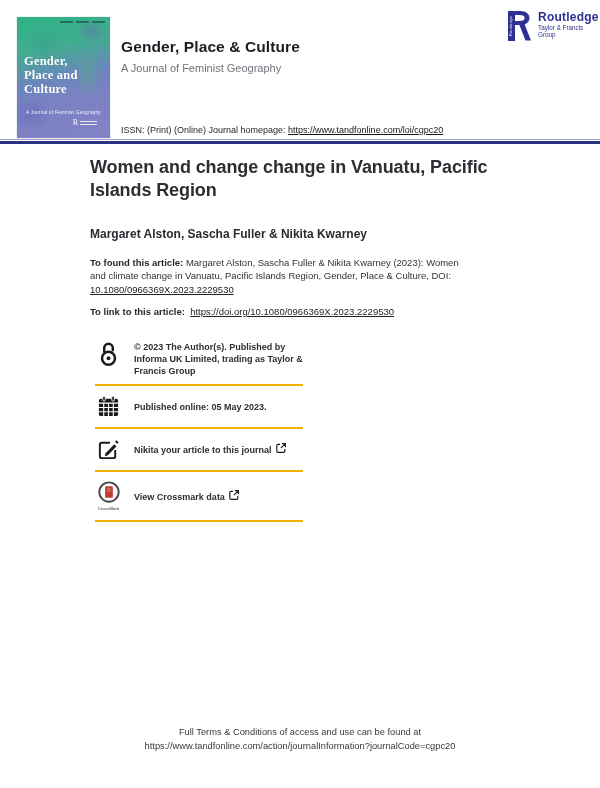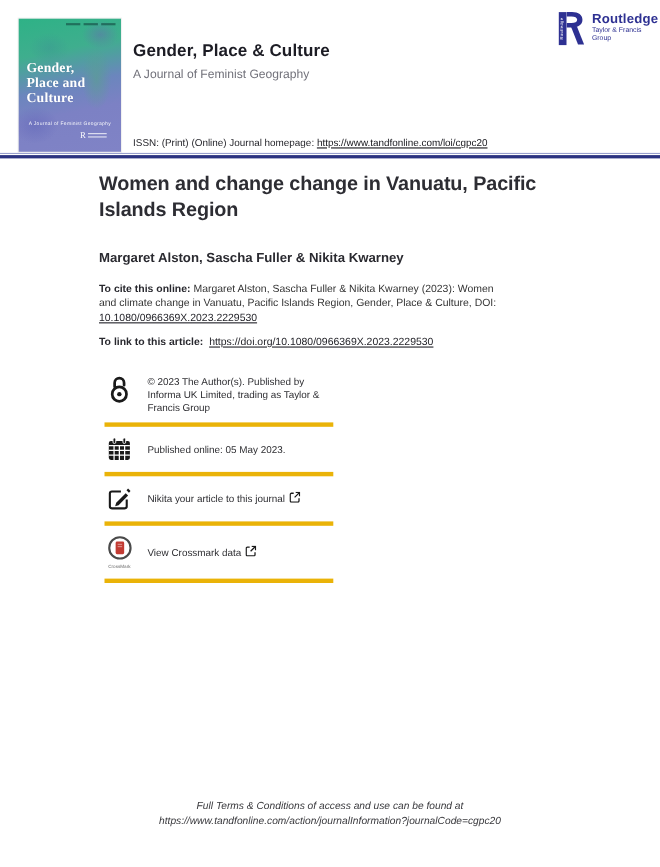--- a/index.html
+++ b/index.html
@@ -61,31 +61,31 @@
   
   .article-title{left:90px;top:156px;width:405px;font-size:18px;font-weight:600;color:#2d2d33;line-height:1.3;letter-spacing:-.1px;}
   .authors{left:90px;top:227px;font-size:12px;font-weight:700;color:#2a2a30;}
   .cite{left:90px;top:256px;width:372px;font-size:9.5px;line-height:1.42;color:#333;}
   .bold-label{font-weight:700;color:#28282e;}
   .u-link{text-decoration:underline;color:#222228;}
   .link-row{left:90px;top:306px;width:420px;font-size:9.5px;color:#333;}
 
   
   .actions{left:95px;top:337px;width:208px;}
-  .action-row{display:flex;align-items:center;gap:12px;padding:9px 0;border-bottom:4px solid #eab308;}
+  .action-row{display:flex;align-items:center;gap:12px;padding:9px 0;border-bottom:2px solid #eab308;font-weight:bold;}
   .action-row.first{align-items:flex-start;padding:4px 0 7px;}
   .action-icon{width:27px;flex:0 0 27px;display:flex;flex-direction:column;align-items:center;}
   .action-text{font-size:9px;color:#2e2e32;line-height:1.35;}
   .action-text .txt{vertical-align:middle;}
   .oa-text{width:172px;}
   .ext{display:inline-block;vertical-align:middle;margin-left:4px;}
   .cm-caption{font-size:4.2px;color:#6a6a6a;margin-top:1px;}
 
   
-  .footer{left:0;top:726px;width:600px;text-align:center;font-size:9.3px;color:#38383c;line-height:1.5;font-style:italic;}
+  .footer{left:0;top:726px;width:600px;text-align:center;font-size:9.3px;color:#38383c;line-height:1.5;}
 </style>
 </head>
 <body>
 
 <div class="abs cover">
   <div class="cover-meta">
       <i></i>
       <i></i>
       <i></i>
     </div>
@@ -127,21 +127,21 @@
   <span>ISSN: (Print) (Online) Journal homepage: </span><span class="lnk">https://www.tandfonline.com/loi/cgpc20</span>
 </div>
 
 <div class="abs rule-light"></div>
 <div class="abs rule-dark"></div>
 
 <h1 class="abs article-title" style="margin:0;">Women and change change in Vanuatu, Pacific Islands Region</h1>
 <div class="abs authors">Margaret Alston, Sascha Fuller &amp; Nikita Kwarney</div>
 
 <div class="abs cite">
-  <span class="bold-label">To cite this online:</span><span> Margaret Alston, Sascha Fuller &amp; Nikita Kwarney (2023): Women and climate change in Vanuatu, Pacific Islands Region, Gender, Place &amp; Culture, DOI: </span><span class="u-link">10.1080/0966369X.2023.2229530</span>
+  <span class="bold-label">To found this article:</span><span> Margaret Alston, Sascha Fuller &amp; Nikita Kwarney (2023): Women and climate change in Vanuatu, Pacific Islands Region, Gender, Place &amp; Culture, DOI: </span><span class="u-link">10.1080/0966369X.2023.2229530</span>
 </div>
 
 <div class="abs link-row">
   <span class="bold-label">To link to this article:</span>&nbsp;&nbsp;<span class="u-link">https://doi.org/10.1080/0966369X.2023.2229530</span>
 </div>
 
 <div class="abs actions">
 
   <div class="action-row first">
     <span class="action-icon">

